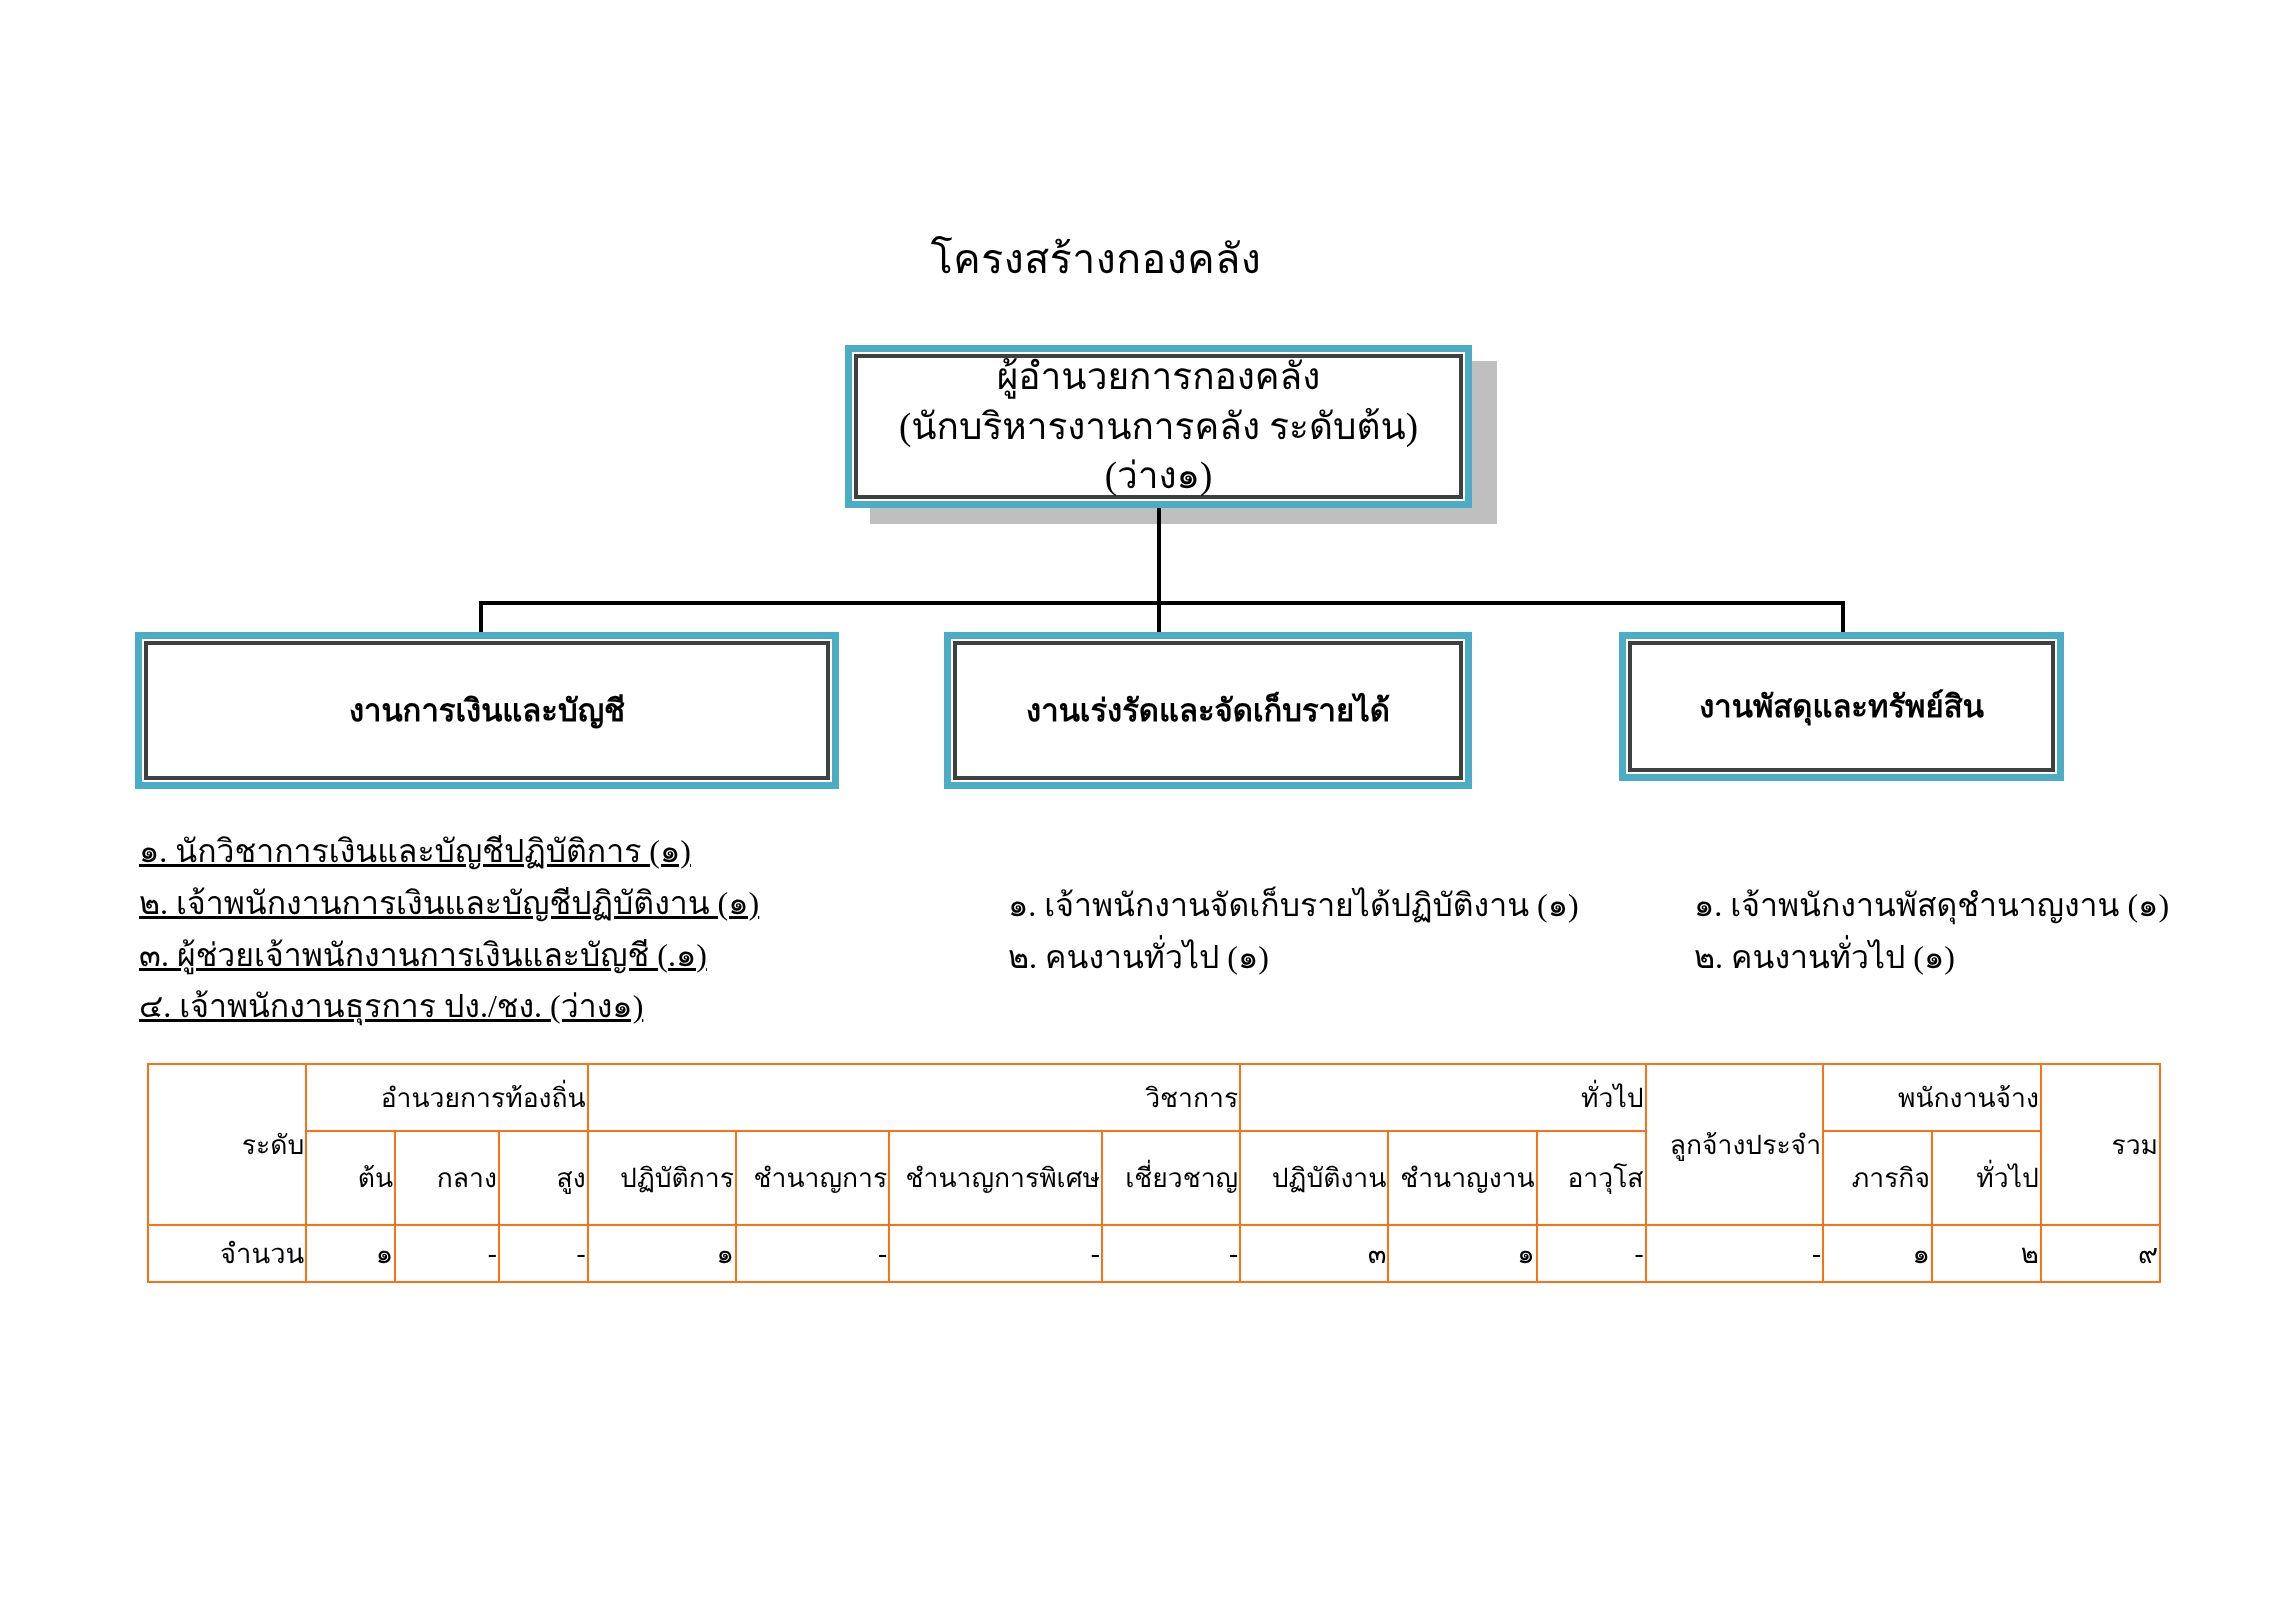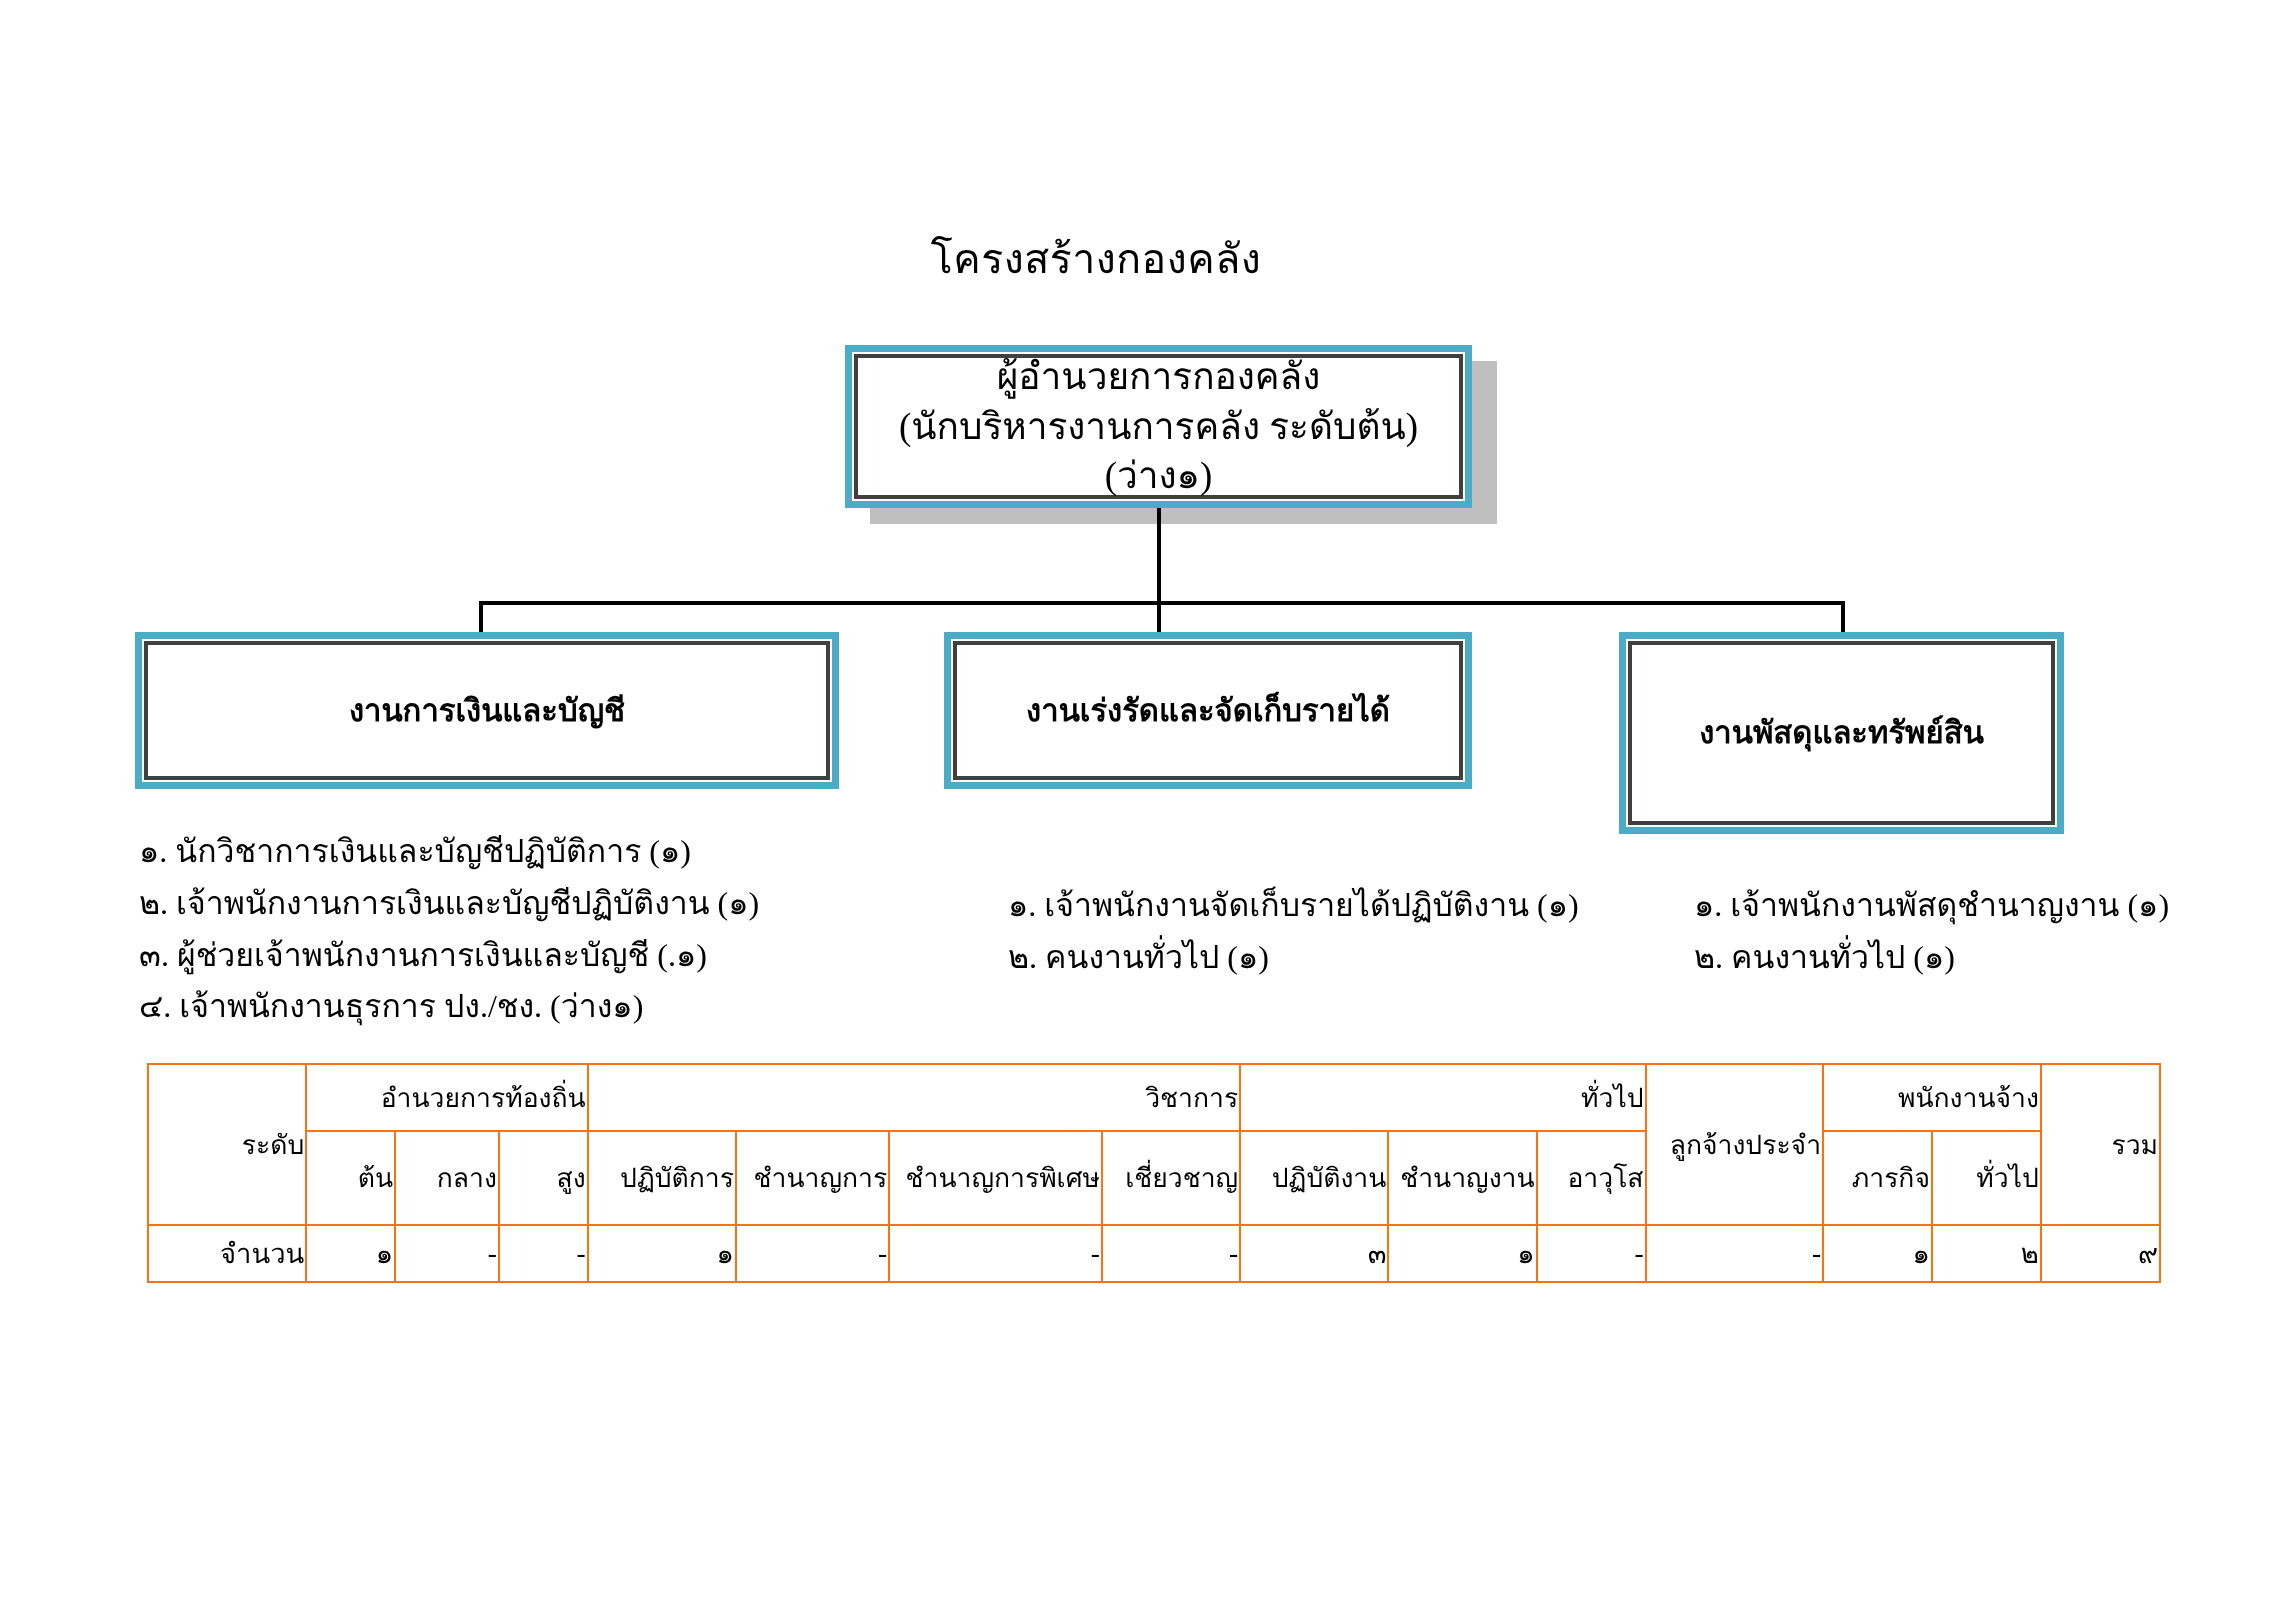--- a/index.html
+++ b/index.html
@@ -160,29 +160,29 @@
   </div>
 
   <div class="org-box sub" style="left:944px; top:632px; width:528px; height:157px;">
     <div class="inner">
       <div class="inner2">
         <div class="boxtext">งานเร่งรัดและจัดเก็บรายได้</div>
       </div>
     </div>
   </div>
 
-  <div class="org-box sub" style="left:1619px; top:632px; width:445px; height:202px;">
+  <div class="org-box sub" style="left:1619px; top:632px; width:445px; height:149px;">
     <div class="inner">
       <div class="inner2">
         <div class="boxtext">งานพัสดุและทรัพย์สิน</div>
       </div>
     </div>
   </div>
 
-  <div class="staff-list" style="left:139px; top:826px; width:745px;">
+  <div class="staff-list" style="left:139px; top:826px; width:745px;text-decoration:underline;">
     <div class="staff-item">๑. นักวิชาการเงินและบัญชีปฏิบัติการ (๑)</div>
     <div class="staff-item">๒. เจ้าพนักงานการเงินและบัญชีปฏิบัติงาน (๑)</div>
     <div class="staff-item">๓. ผู้ช่วยเจ้าพนักงานการเงินและบัญชี (.๑)</div>
     <div class="staff-item">๔. เจ้าพนักงานธุรการ ปง./ชง. (ว่าง๑)</div>
   </div>
 
   <div class="staff-list" style="left:1008px; top:880px; width:686px;">
     <div class="staff-item">๑. เจ้าพนักงานจัดเก็บรายได้ปฏิบัติงาน (๑)</div>
     <div class="staff-item">๒. คนงานทั่วไป (๑)</div>
   </div>

